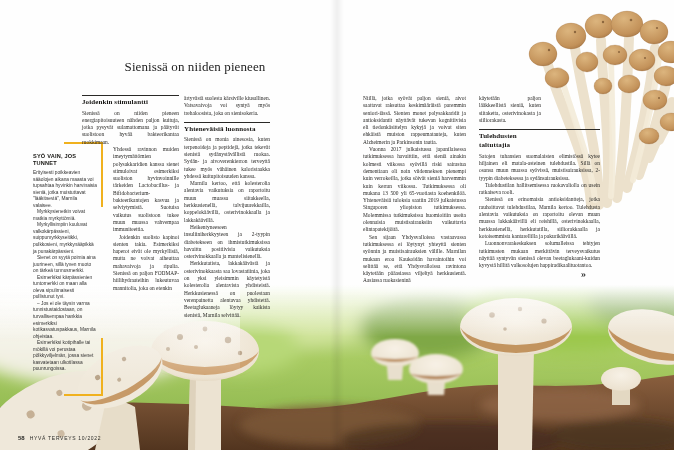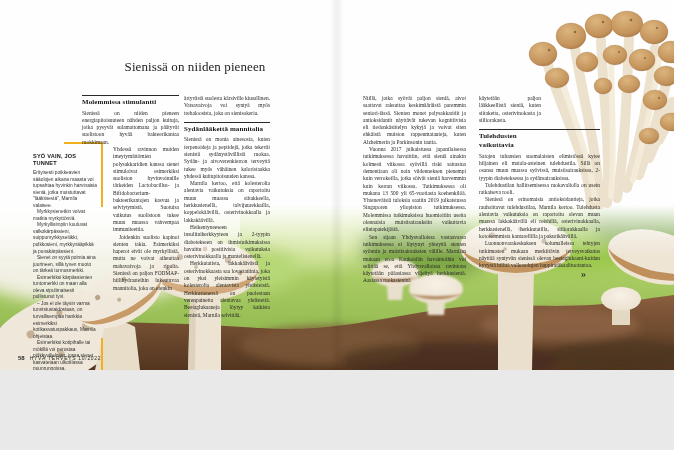--- a/index.html
+++ b/index.html
@@ -1,16 +1,16 @@
 <!DOCTYPE html>
 <html><head>
 <meta charset="utf-8">
 <style>
   html,body{margin:0;padding:0;background:#e9e9e9;}
-  .spread{position:relative;width:674px;height:370px;background:#fefefe;overflow:hidden;
+  .spread{position:relative;width:674px;height:450px;background:#fefefe;overflow:hidden;
           font-family:"Liberation Serif", serif;color:#1e1d1b;}
   
   .title{position:absolute;left:58px;top:50px;width:274px;text-align:center;
          font-size:13px;line-height:16.5px;font-weight:500;letter-spacing:.1px;color:#222;}
   .title span{display:block;}
   
   .col{position:absolute;top:95px;font-size:5.4px;line-height:7.3px;text-align:justify;color:#2a2927;}
   .col p{margin:0;}
   .col p + p{text-indent:6px;}
   .col h2{margin:0 0 2.5px 0;padding-top:2px;border-top:0.7px solid #2a2927;
@@ -231,46 +231,46 @@
       <p>Myrkkysienetkin voivat matkia myrkyttömiä.</p>
       <p>Myrkyllisimpiin kuuluvat valkokärpässieni, suippumyrkkyseitikki, pulkkosieni, myrkkynääpikkä ja punakärpässieni.</p>
       <p>Sienet on syytä poimia aina juurineen, sillä tyven muoto on tärkeä tunnusmerkki.</p>
       <p>Esimerkiksi kärpässienien tuntomerkki on maan alla oleva sipulimaisesti pullistunut tyvi.</p>
       <p>– Jos ei ole täysin varma tunnistustaidostaan, on turvallisempaa hankkia esimerkiksi kotikasvatuspakkaus, Marnila ohjeistaa.</p>
       <p>Esimerkiksi kotipihalle tai mökillä voi perustaa pölkkyviljelmän, jossa sienet kasvatetaan ulkotilassa puunrungoissa.</p>
     </div>
   </aside>
 
   <div class="col c1">
-    <h2>Molemmissa stimulantti</h2>
+    <h2>Joidenkin stimulantti</h2>
     <p>Sienissä on niiden pieneen energiapitoisuuteen nähden paljon kuituja, jotka pysyvät sulamattomana ja päätyvät suolistoon hyvää bakteerikantaa ruokkimaan.</p>
     <div class="box-spacer"></div>
     <p>Yhdessä ravinnon muiden imeytymättömien polysakkaridien kanssa sienet stimuloivat esimerkiksi suoliston hyvinvoinnille tärkeiden Lactobacillus- ja Bifidobacterium-bakteerikantojen kasvua ja selviytymistä. Suotuisa vaikutus suolistoon tukee muun muassa vahvempaa immuniteettia.</p>
     <p>Joidenkin suolisto kapinoi sienten takia. Esimerkiksi haperot eivät ole myrkyllisiä, mutta ne voivat aiheuttaa mahavaivoja ja ripulia. Sienissä on paljon FODMAP-hiilihydraateihin lukeutuvaa mannitolia, joka on etenkin</p>
   </div>
 
   <div class="col c2">
     <p>ärtyvästä suolesta kärsiville kiusallinen. Vatsavaivoja voi syntyä myös trehaloosista, joka on sienisokeria.</p>
-    <h2>Sydänlääkettä mannitolia</h2>
+    <h2>Yhteneväisiä luonnosta</h2>
     <p>Sienissä on monia ainesosia, kuten terpenoideja ja peptidejä, jotka tekevät sienistä sydänystävällistä ruokaa. Sydän- ja aivoverenkierron terveyttä tukee myös vähäinen kaloristaakka yhdessä kuitupitoisuuden kanssa.</p>
     <p>Marnila kertoo, että kolesterolia alentavia vaikutuksia on raportoitu muun muassa siitakkeella, herkkusienellä, talvijuurekkailla, koppelokäävillä, osterivinokkaalla ja lakkakäävillä.</p>
     <p>Heikentyneeseen insuliiniherkkyyteen ja 2-tyypin diabetekseen on ihmistutkimuksissa havaittu positiivisia vaikutuksia osterivinokkaalla ja mantelisienellä.</p>
     <p>Herkkutatista, lakkakäävästä ja osterivinokkaasta saa lovastatiinia, joka on yksi yleisimmin käytetyistä kolesterolia alentavista yhdisteistä. Herkkusienessä on puolestaan verenpainetta alentavaa yhdistettä. Beetaglukaaneja löytyy kaikista sienistä, Marnila selvittää.</p>
   </div>
 
   <div class="col c3">
     <p>Niillä, jotka syövät paljon sieniä, aivot saattavat raksuttaa keskimääräistä paremmin seniori-iässä. Sienten monet polysakkaridit ja antioksidantit näyttävät tukevan kognitiivisia eli tiedonkäsittelyn kykyjä ja voivat siten ehkäistä muiston rappeumatauteja, kuten Alzheimerin ja Parkinsonin tautia.</p>
     <p>Vuonna 2017 julkaistussa japanilaisessa tutkimuksessa havaittiin, että sieniä ainakin kolmesti viikossa syövillä riski sairastua dementiaan oli noin viidenneksen pienempi kuin verrokeilla, jotka söivät sieniä harvemmin kuin kerran viikossa. Tutkimuksessa oli mukana 13 500 yli 65-vuotiasta koehenkilöä. Yhteneväisiä tuloksia saatiin 2019 julkaistussa Singaporen yliopiston tutkimuksessa. Molemmissa tutkimuksissa huomioitiin useita olennaisia muistisairauksiin vaikuttavia elintapatekijöitä.</p>
     <p>Sen sijaan Yhdysvalloissa vastaavassa tutkimuksessa ei löytynyt yhteyttä sienten syönnin ja muistisairauksien välille. Marnilan mukaan eroa Kaukoidän havaintoihin voi selittää se, että Yhdysvalloissa ravintona käytetään pääasiassa viljeltyä herkkusientä. Aasiassa ruokasieninä</p>
   </div>
 
   <div class="col c4">
     <div class="photo-spacer"></div>
     <p>käytetään paljon lääkkeellistä sieniä, kuten siitaketta, osterivinokasta ja siiliorakasta.</p>
-    <h2>Tulehdusten vaikuttavia</h2>
+    <h2>Tulehdusten taltuttajia</h2>
     <p>Satojen tuhansien suomalaisten elimistössä kytee hiljainen eli matala-asteinen tulehdustila. Sillä on osansa muun muassa syövissä, muistisairauksissa, 2-tyypin diabeteksessa ja sydänsairauksissa.</p>
     <p>Tulehdustilan hallitsemisessa ruokavaliolla on usein ratkaiseva rooli.</p>
     <p>Sienissä on erinomaisia antioksidantteja, jotka rauhoittavat tulehdustilaa, Marnila kertoo. Tulehdusta alentavia vaikutuksia on raportoitu olevan muun muassa lakkakäävillä eli reishillä, osterivinokkaalla, herkkusienellä, herkkutatilla, siiliorakkaalla ja kotoisemmista kantarellilla ja pakurikäävällä.</p>
     <p>Luonnonvarakeskuksen solumalleissa tehtyjen tutkimusten mukaan merkittävin terveysvaikutus näyttää syntyvän sienissä olevan beetaglukaani-kuidun kyvystä hillitä valkosolujen happiradikaalituotantoa.</p>
     <p class="cont-mark">»</p>
   </div>
 
   <div class="footer">
     <span class="pagenum">58</span>
     <span class="mag">HYVÄ TERVEYS 10/2022</span>

